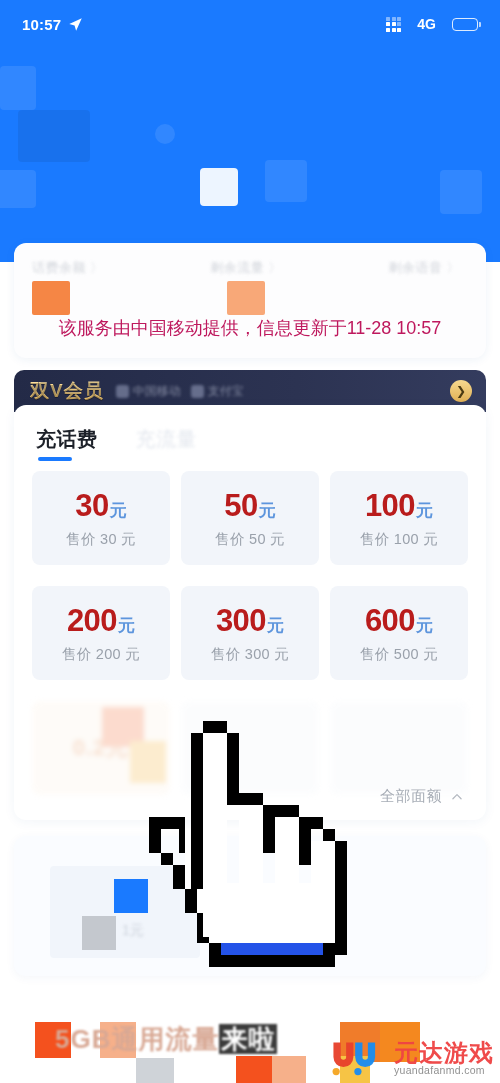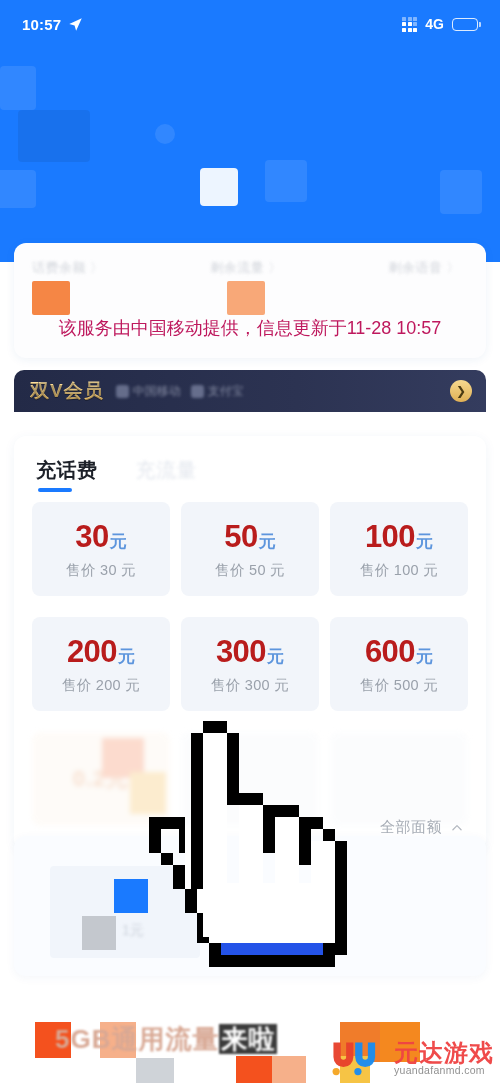--- a/index.html
+++ b/index.html
@@ -32,21 +32,21 @@
     width: 500px; height: 48px;
     display: flex; align-items: center;
     justify-content: space-between;
     padding: 0 22px;
     color: #ffffff;
     z-index: 20;
   }
   .sb-left { display: flex; align-items: center; gap: 7px; }
   .sb-time { font-size: 15px; font-weight: 600; letter-spacing: .2px; }
   .sb-loc { width: 15px; height: 15px; }
-  .sb-right { display: flex; align-items: center; gap: 8px; }
+  .sb-right { display: flex; align-items: center; gap: 16px; }
   .sig-dots { display: grid; grid-template-columns: repeat(3, 4px); grid-template-rows: repeat(3, 4px); gap: 1.5px; }
   .sig-dots i { display: block; width: 4px; height: 4px; background: #fff; border-radius: .5px; }
   .sig-dots i.dim { background: rgba(255,255,255,0.45); }
   .sb-net { font-size: 14px; font-weight: 600; }
   .battery {
     width: 26px; height: 13px; border: 1.6px solid rgba(255,255,255,0.85);
     border-radius: 4px; position: relative; padding: 1.5px;
   }
   .battery::after {
     content: ""; position: absolute; right: -3.5px; top: 3.5px;
@@ -125,21 +125,20 @@
     color: #4a3a12; font-size: 12px; font-weight: 700;
   }
 
   
   .main-panel {
     position: absolute; left: 14px; top: 405px;
     width: 472px; height: 415px;
     background: #ffffff; border-radius: 12px;
     box-shadow: 0 2px 12px rgba(30,80,160,0.06);
     overflow: hidden;
-    margin-top: 31px;
   }
   .tabs { display: flex; align-items: flex-end; gap: 38px; padding: 20px 0 0 22px; height: 56px; }
   .tab { position: relative; padding-bottom: 8px; }
   .tab-label { font-size: 20px; font-weight: 700; color: #1d2129; letter-spacing: .5px; }
   .tab.ghost .tab-label { color: #e3e7ee; filter: blur(1.6px); font-weight: 500; }
   .tab.active .tab-ind {
     position: absolute; left: 2px; bottom: 0;
     width: 34px; height: 4px; border-radius: 2px; background: #1a7aff;
   }
 

